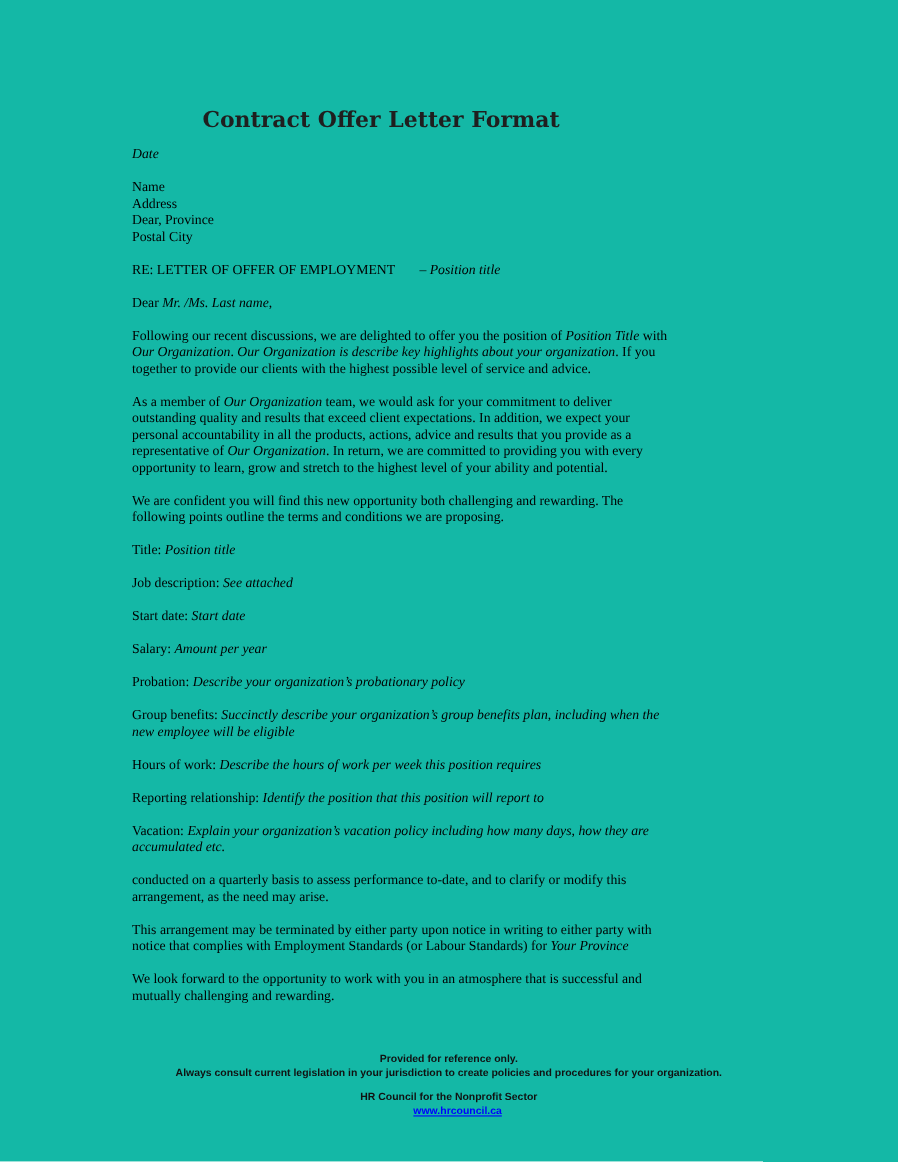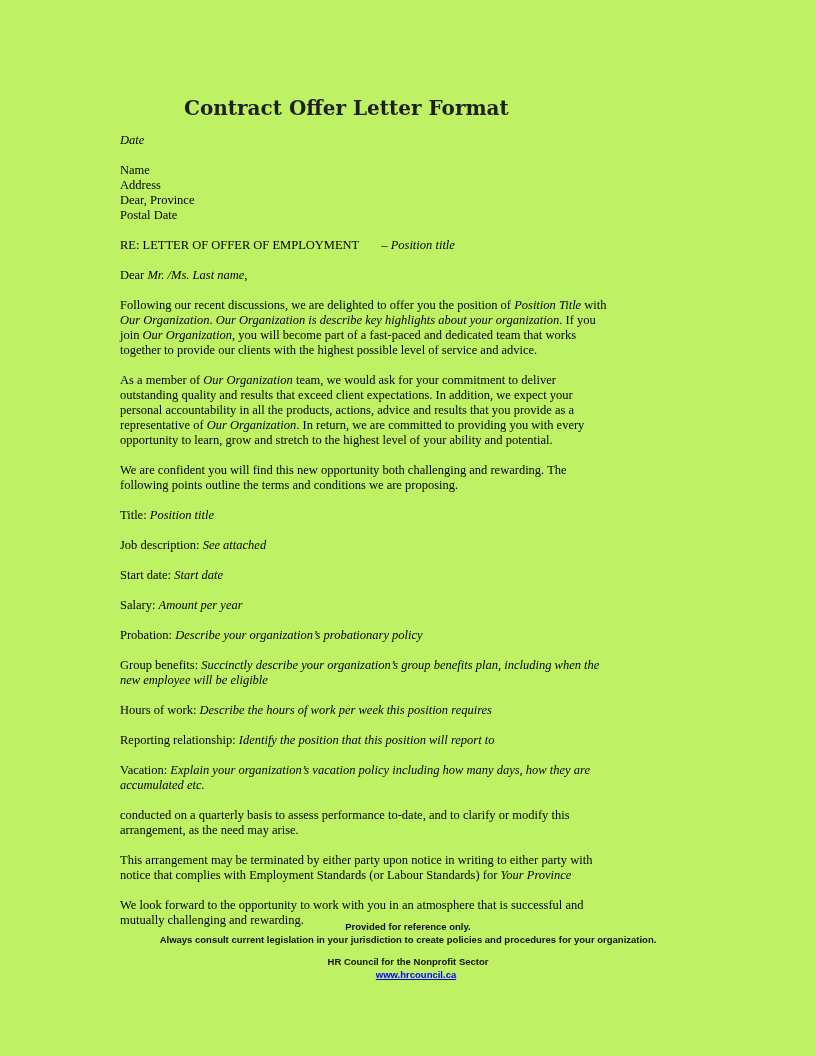--- a/index.html
+++ b/index.html
@@ -1,20 +1,20 @@
 <!DOCTYPE html>
 <html><head>
 <meta charset="utf-8">
 <style>
   html, body { margin: 0; padding: 0; background: #ffffff; }
   .page {
     position: relative;
     width: 816px;
     height: 1056px;
-    background: #bef264;
+    background: #14b8a6;
     color: #000000;
     overflow: hidden;
   }
   .content {
     position: absolute;
     top: 97px;
     left: 120px;
     width: 600px;
   }
   .doc-title {
@@ -32,21 +32,21 @@
     font-size: 12.5px;
     line-height: 15px;
     white-space: nowrap;
     color: #000000;
   }
   .it { font-style: italic; }
   .tab { margin-left: 22px; font-style: italic; }
   .footer {
     position: absolute;
     left: 0;
-    top: 920px;
+    top: 956px;
     width: 816px;
     text-align: center;
     font-family: "Liberation Sans", sans-serif;
     font-weight: 700;
     font-size: 9.5px;
     line-height: 13px;
     color: #111111;
   }
   .footer .group2 { margin-top: 9px; }
   a.site { text-decoration: underline; margin-left: 16px; }
@@ -58,32 +58,31 @@
   <div class="content">
     <h1 class="doc-title">Contract Offer Letter Format</h1>
     <div>
         <div class="block">
           <div class="line"><span class="it">Date</span></div>
         </div>
         <div class="block">
           <div class="line"><span class="rm">Name</span></div>
           <div class="line"><span class="rm">Address</span></div>
           <div class="line"><span class="rm">Dear, Province</span></div>
-          <div class="line"><span class="rm">Postal Date</span></div>
+          <div class="line"><span class="rm">Postal City</span></div>
         </div>
         <div class="block">
           <div class="line"><span class="rm">RE: LETTER OF OFFER OF EMPLOYMENT</span><span class="it tab">– Position title</span></div>
         </div>
         <div class="block">
           <div class="line"><span class="rm">Dear </span><span class="it">Mr. /Ms. Last name</span><span class="rm">,</span></div>
         </div>
         <div class="block">
           <div class="line"><span class="rm">Following our recent discussions, we are delighted to offer you the position of </span><span class="it">Position Title</span><span class="rm"> with</span></div>
           <div class="line"><span class="it">Our Organization</span><span class="rm">. </span><span class="it">Our Organization is describe key highlights about your organization</span><span class="rm">. If you</span></div>
-          <div class="line"><span class="rm">join </span><span class="it">Our Organization</span><span class="rm">, you will become part of a fast-paced and dedicated team that works</span></div>
           <div class="line"><span class="rm">together to provide our clients with the highest possible level of service and advice.</span></div>
         </div>
         <div class="block">
           <div class="line"><span class="rm">As a member of </span><span class="it">Our Organization</span><span class="rm"> team, we would ask for your commitment to deliver</span></div>
           <div class="line"><span class="rm">outstanding quality and results that exceed client expectations. In addition, we expect your</span></div>
           <div class="line"><span class="rm">personal accountability in all the products, actions, advice and results that you provide as a</span></div>
           <div class="line"><span class="rm">representative of </span><span class="it">Our Organization</span><span class="rm">. In return, we are committed to providing you with every</span></div>
           <div class="line"><span class="rm">opportunity to learn, grow and stretch to the highest level of your ability and potential.</span></div>
         </div>
         <div class="block">

